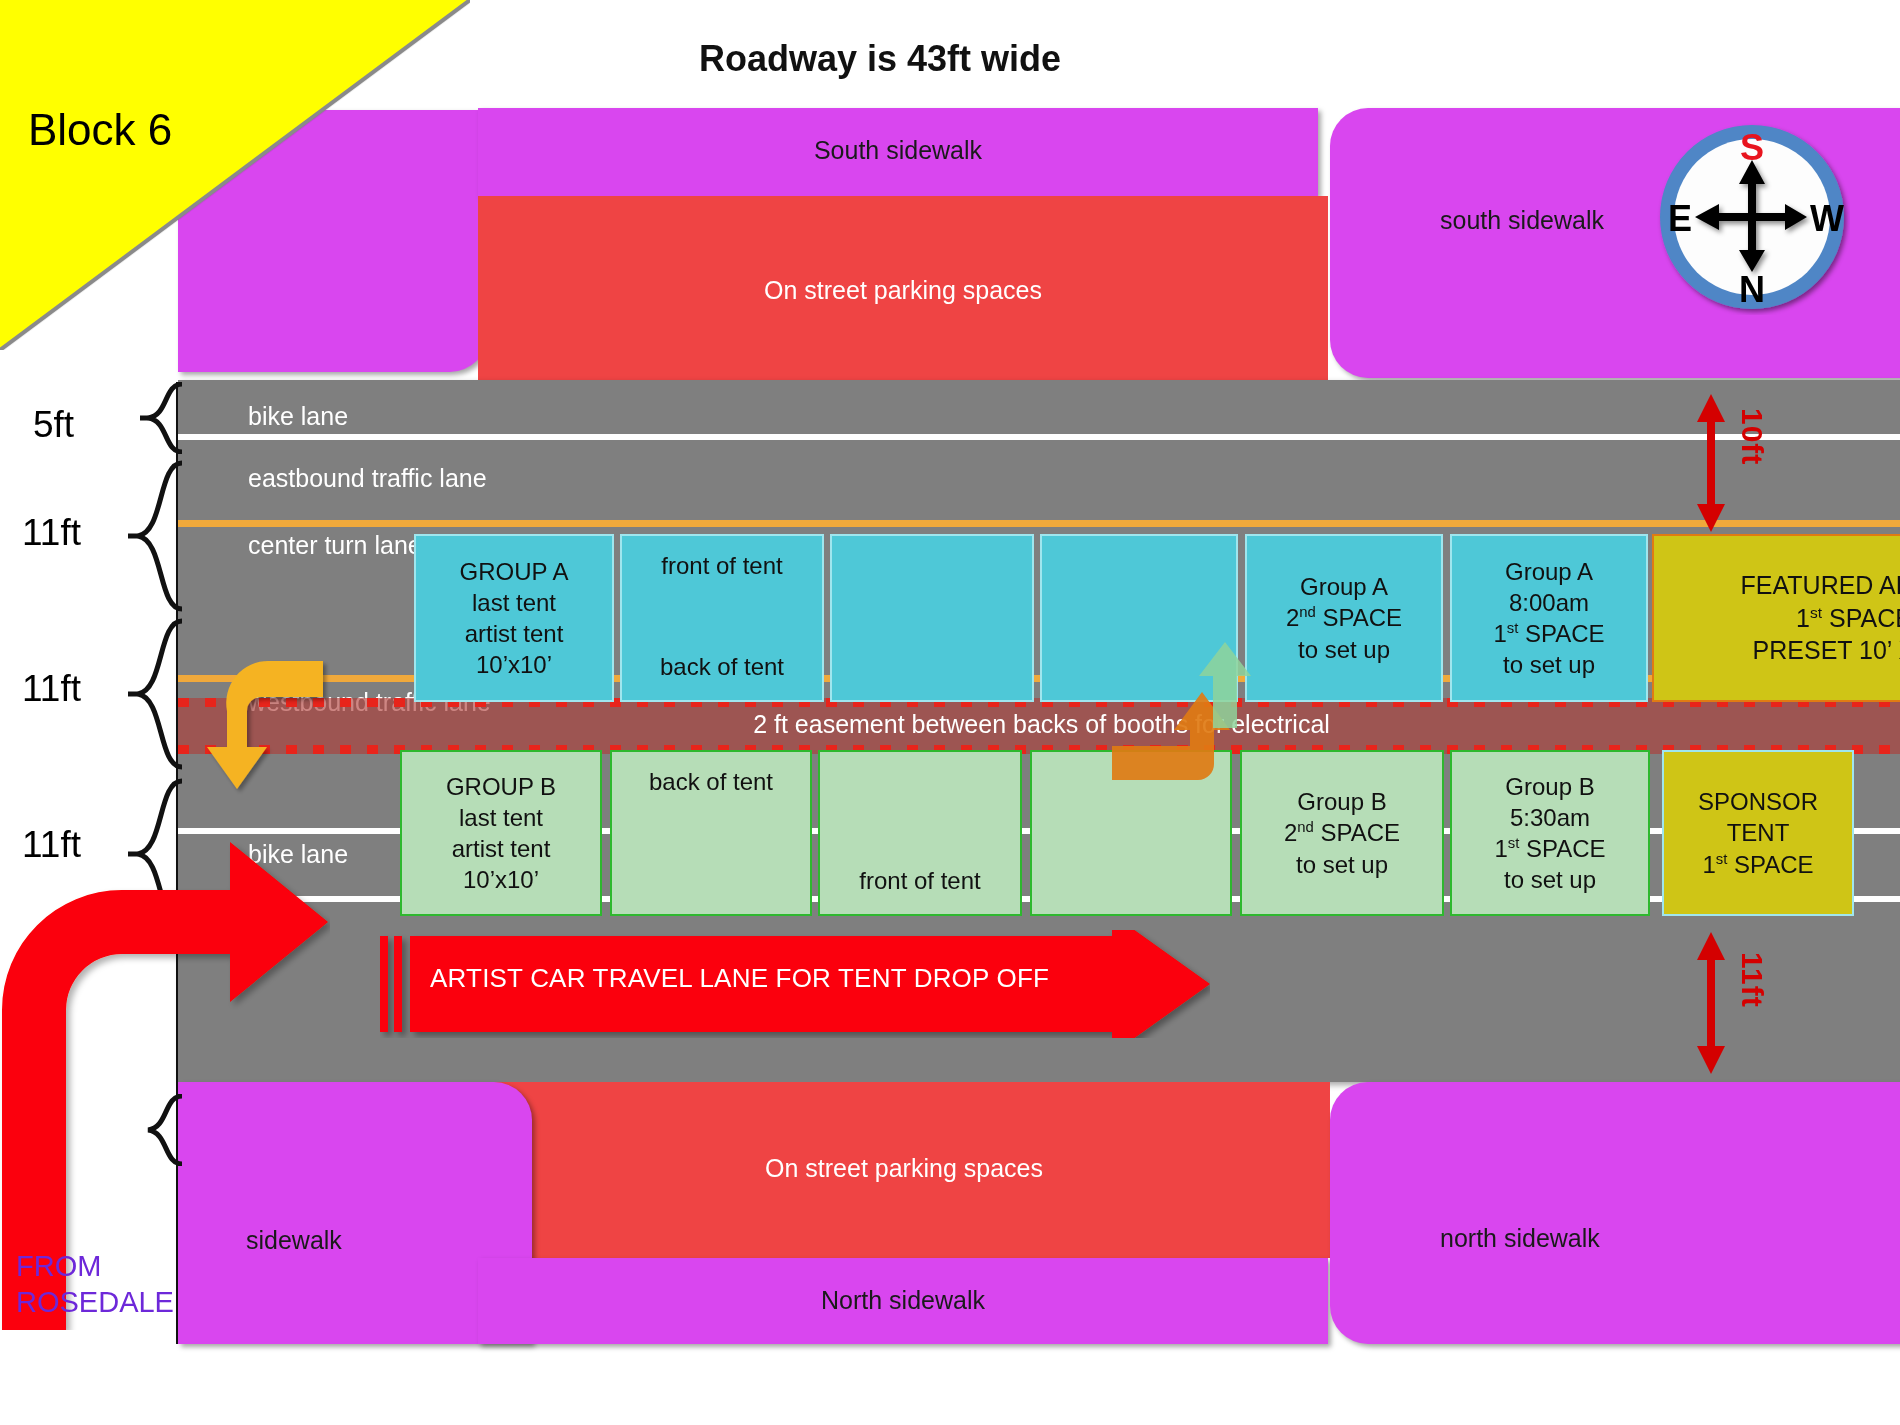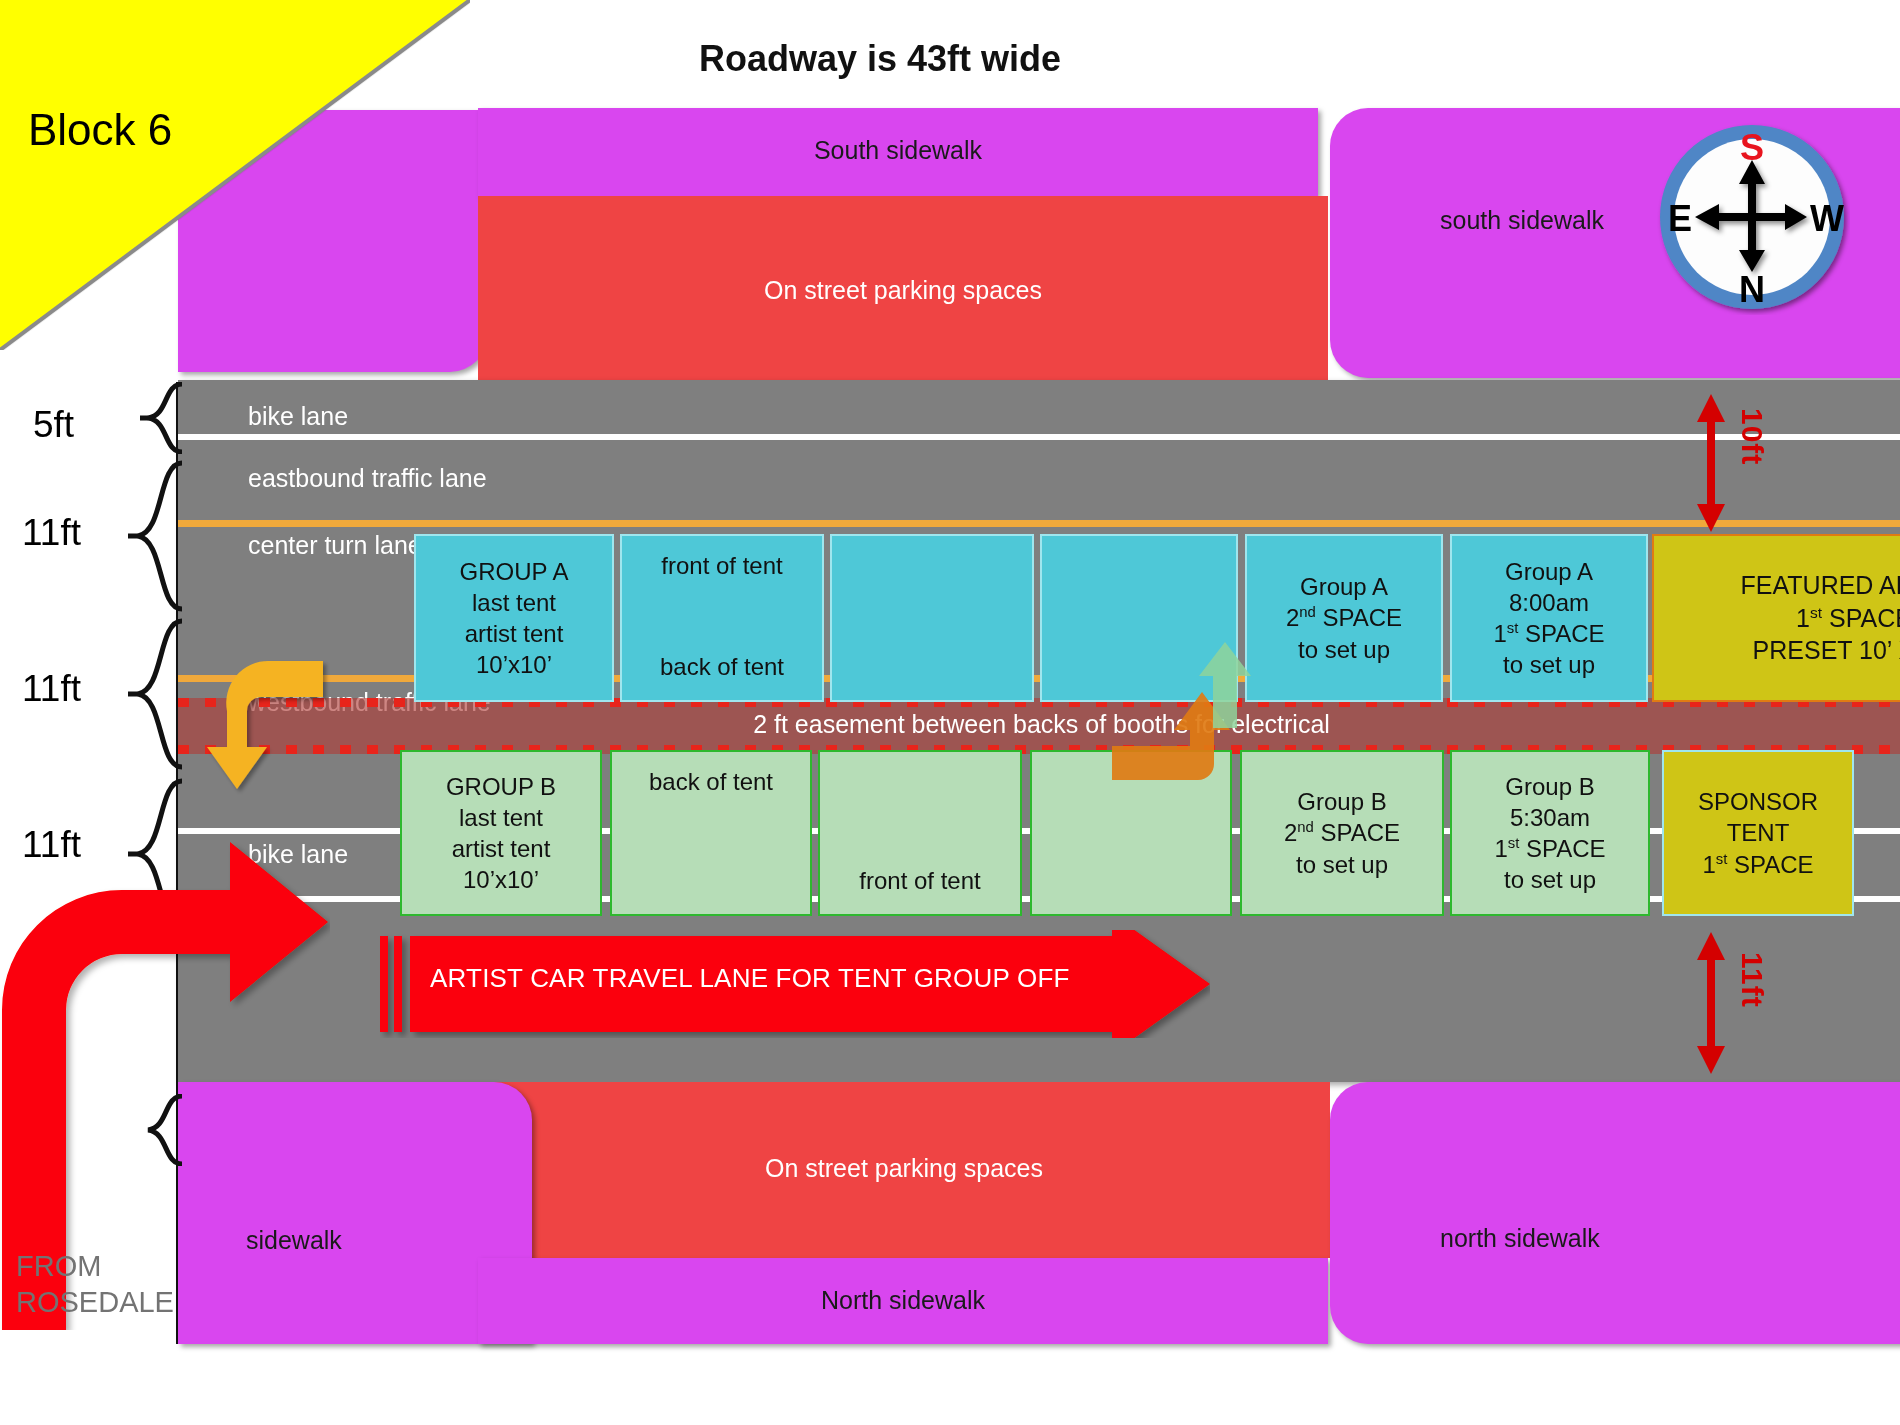--- a/index.html
+++ b/index.html
@@ -78,21 +78,21 @@
            writing-mode:vertical-rl;text-orientation:mixed;letter-spacing:1px;}
 
   
   #compass{left:1655px;top:120px;width:195px;height:195px;}
 
   
   #artist-banner{left:380px;top:930px;width:830px;height:108px;}
   #artist-banner-text{position:absolute;left:430px;top:963px;font-size:26px;color:#fff;
           letter-spacing:.2px;white-space:nowrap;font-weight:500;}
   #red-hook{left:-10px;top:840px;width:340px;height:490px;}
-  #from-rosedale{left:16px;top:1248px;width:210px;font-size:29px;color:#737373;line-height:1.25;}
+  #from-rosedale{left:16px;top:1248px;width:210px;font-size:29px;color:#6d28d9;line-height:1.25;}
 
   
   #orange-left{left:205px;top:655px;width:130px;height:140px;}
   #orange-right{left:1110px;top:690px;width:140px;height:95px;}
   #green-arrow{left:1195px;top:640px;width:60px;height:90px;}
 </style>
 </head>
 <body>
 
 <div id="stage">
@@ -333,21 +333,21 @@
         <feDropShadow dx="4" dy="4" stdDeviation="3" flood-color="#000" flood-opacity=".35"></feDropShadow>
           </filter>
         </defs>
       <g filter="url(#rsh)" fill="#fb0007">
         <rect x="0" y="6" width="8" height="96"></rect>
         <rect x="14" y="6" width="8" height="96"></rect>
         <path d="M30 6 L732 6 L732 -16 L830 54 L732 124 L732 102 L30 102 Z"></path>
       </g>
     </svg>
   </div>
-  <div id="artist-banner-text" class="abs">ARTIST CAR TRAVEL LANE FOR TENT GROUP OFF</div>
+  <div id="artist-banner-text" class="abs">ARTIST CAR TRAVEL LANE FOR TENT DROP OFF</div>
 
   <div class="abs" id="red-hook">
     <svg width="340" height="490" viewBox="0 0 340 490">
       <defs>
           <filter id="hsh" x="-15%" y="-10%" width="140%" height="130%">
         <feDropShadow dx="4" dy="4" stdDeviation="3" flood-color="#000" flood-opacity=".30"></feDropShadow>
           </filter>
         </defs>
       <g filter="url(#hsh)" fill="#fb0007">
         <path d="M12 490 L12 170 A120 120 0 0 1 132 50 L240 50 L240 2 L338 82 L240 162 L240 114 L132 114

